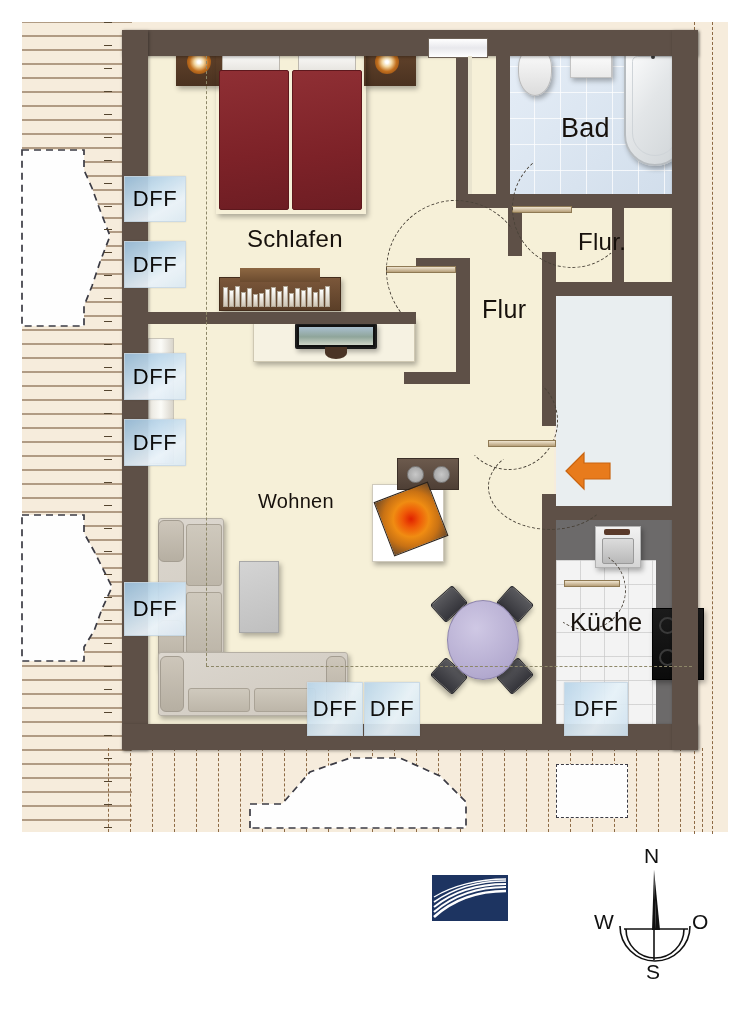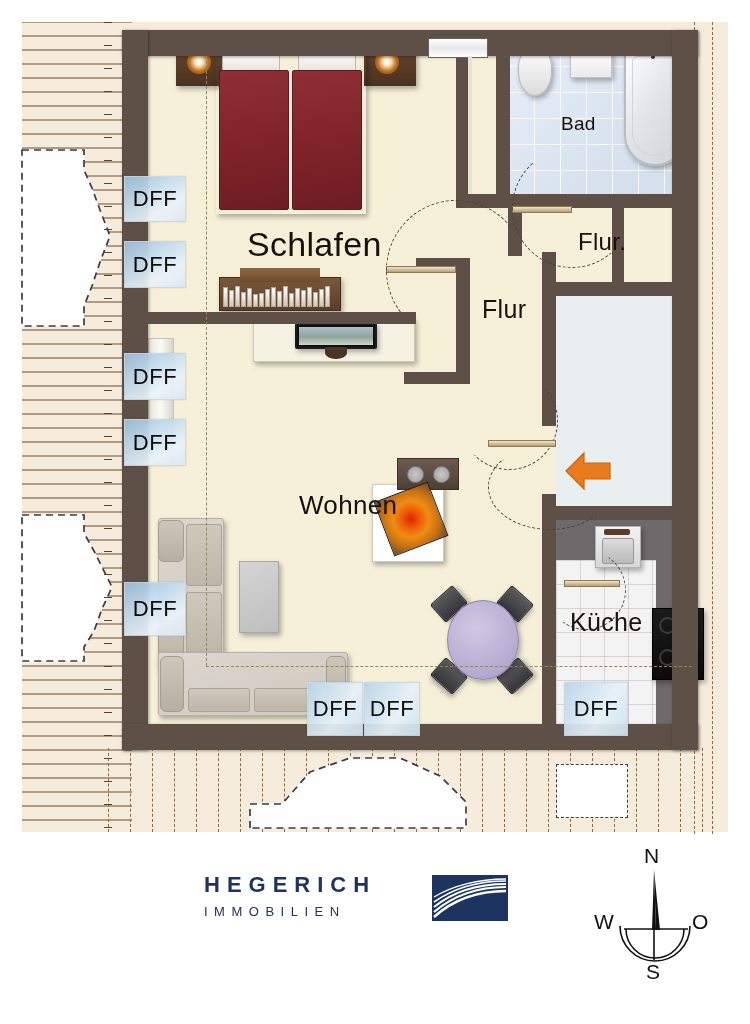--- a/index.html
+++ b/index.html
@@ -426,49 +426,45 @@
 
   <div class="doorleaf" style="left:564px; top:580px; width:56px; height:7px;"></div>
   <div class="arc" style="left:546px; top:550px; width:80px; height:80px;
         border-color:transparent; border-bottom-color:#4a4339; border-right-color:#4a4339;
         transform:rotate(-10deg);"></div>
 
   <div style="position:absolute; left:206px; top:56px; width:0; height:610px; border-left:1.4px dashed #8d8768;"></div>
   <div style="position:absolute; left:206px; top:666px; width:486px; height:0; border-top:1.4px dashed #8d8768;"></div>
 
   <div class="rlabel" id="roomLabels">
-      <div class="rlabel" style="left: 247px; top: 225px; font-size: 34px;">Schlafen</div>
-      <div class="rlabel" style="left: 561px; top: 113px; font-size: 19px;">Bad</div>
+      <div class="rlabel" style="left: 247px; top: 225px; font-size: 24px;">Schlafen</div>
+      <div class="rlabel" style="left: 561px; top: 113px; font-size: 27px;">Bad</div>
       <div class="rlabel" style="left: 578px; top: 228px; font-size: 24px;">Flur.</div>
       <div class="rlabel" style="left: 482px; top: 295px; font-size: 25px;">Flur</div>
-      <div class="rlabel" style="left: 258px; top: 490px; font-size: 26px; margin-left: 41px;">Wohnen</div>
+      <div class="rlabel" style="left: 258px; top: 490px; font-size: 20px;">Wohnen</div>
       <div class="rlabel" style="left: 570px; top: 608px; font-size: 25px;">Küche</div>
     </div>
 
   <div id="dffLayer">
       <div class="dff" style="left: 124px; top: 176px; width: 62px; height: 46px;">DFF</div>
       <div class="dff" style="left: 124px; top: 241px; width: 62px; height: 47px;">DFF</div>
       <div class="dff" style="left: 124px; top: 353px; width: 62px; height: 47px;">DFF</div>
       <div class="dff" style="left: 124px; top: 419px; width: 62px; height: 47px;">DFF</div>
       <div class="dff" style="left: 124px; top: 582px; width: 62px; height: 54px;">DFF</div>
       <div class="dff flat" style="left: 307px; top: 682px; width: 56px; height: 54px;">DFF</div>
       <div class="dff flat" style="left: 364px; top: 682px; width: 56px; height: 54px;">DFF</div>
       <div class="dff flat" style="left: 564px; top: 682px; width: 64px; height: 54px;">DFF</div>
     </div>
 
   <div class="arrow" style="left:564px; top:448px;">
     <svg width="48" height="46" viewBox="0 0 48 46">
       <path d="M2 23 L20 5 L20 15 L46 15 L46 31 L20 31 L20 41 Z" fill="#e87b1c" stroke="#c96410" stroke-width="1.2"></path>
     </svg>
   </div>
 
-  <div class="logo" style="left:204px; top:872px;">
-    <div class="logo-h">HEGERICH</div>
-    <div class="logo-i" style="margin-top:6px;">IMMOBILIEN</div>
-  </div>
   <div class="logo-mark" style="left:432px; top:875px; width:76px; height:46px;">
     <svg width="76" height="46" viewBox="0 0 76 46" style="display:block">
       <rect x="0" y="0" width="76" height="46" fill="#1d3461"></rect>
       <path d="M2 42 C22 24 48 16 74 16" fill="none" stroke="#ffffff" stroke-width="2.6"></path>
       <path d="M2 37 C22 20 48 12 74 12" fill="none" stroke="#ffffff" stroke-width="2.2"></path>
       <path d="M2 32 C22 16 48 9 74 9" fill="none" stroke="#ffffff" stroke-width="1.9"></path>
       <path d="M2 27 C22 13 48 6 74 6" fill="none" stroke="#ffffff" stroke-width="1.6"></path>
       <path d="M2 22 C20 11 46 4 74 4" fill="none" stroke="#ffffff" stroke-width="1.3"></path>
     </svg>
   </div>

